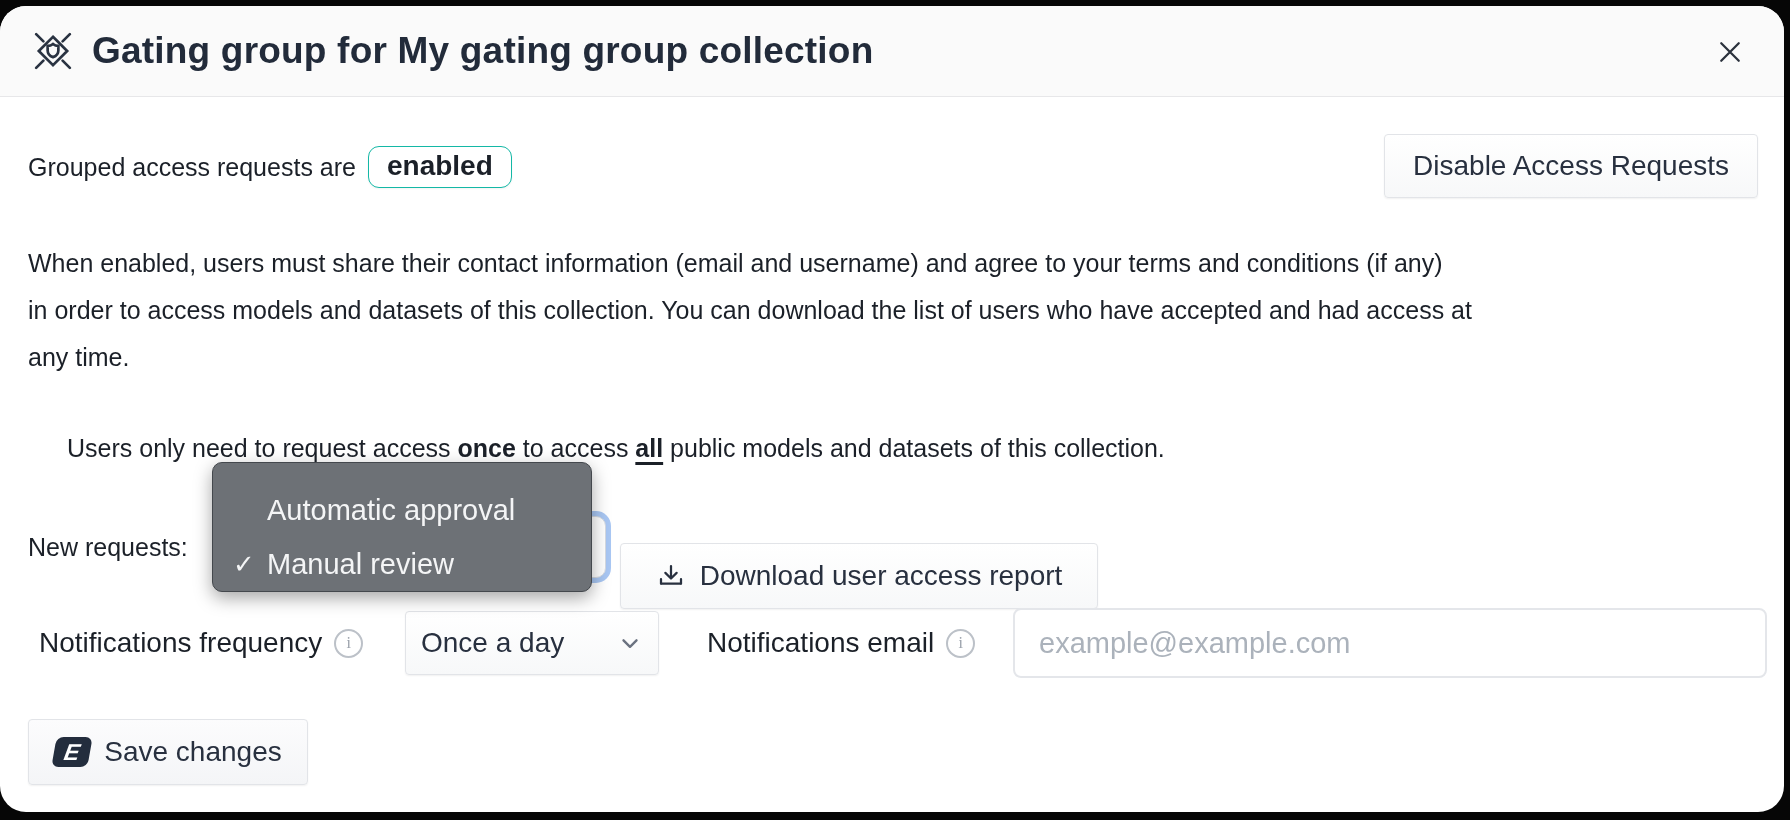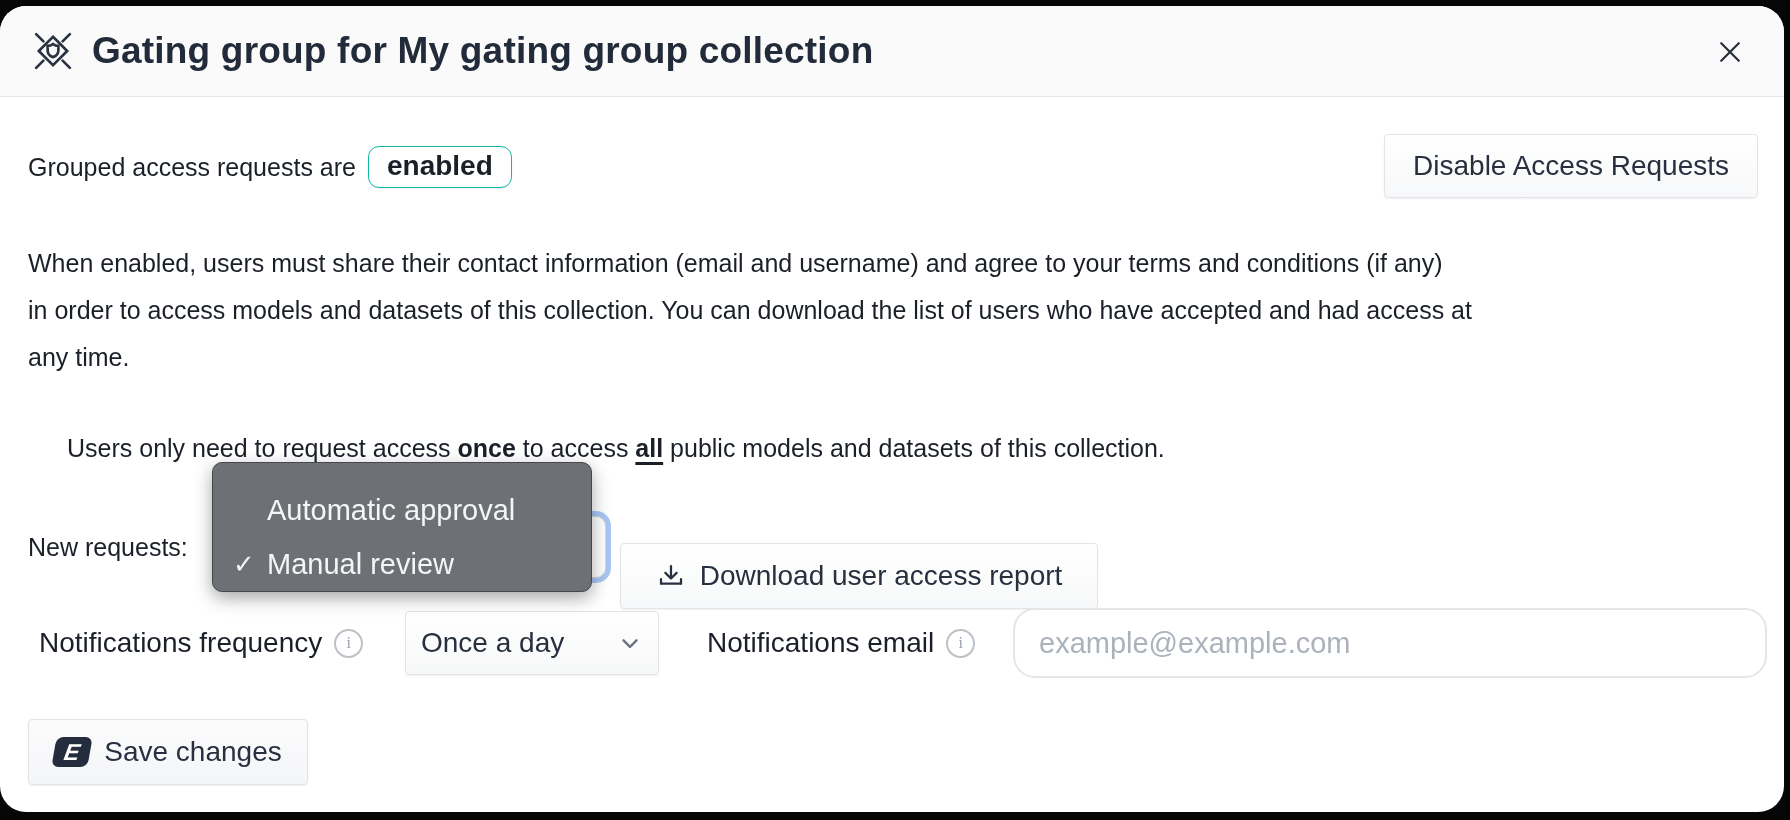--- a/index.html
+++ b/index.html
@@ -42,21 +42,21 @@
     font-size:29px;cursor:pointer;}
   .popup .opt .check{width:34px;flex:0 0 auto;font-size:26px;}
   
   .notif-row{position:absolute;left:4px;top:602px;width:100%;height:70px;margin-left:7px;}
   .notif-label{position:absolute;top:0;height:70px;display:flex;align-items:center;gap:12px;color:#1b2028;font-size:28px;}
   .info-icon{width:25px;height:25px;border:2px solid #bcc1c8;border-radius:50%;color:#9aa1ab;
     font-size:16px;display:inline-flex;align-items:center;justify-content:center;
     font-family:"Liberation Serif","DejaVu Serif",serif;flex:0 0 auto;}
   .freq-select{position:absolute;left:394px;top:3px;width:254px;height:64px;padding:0 15px;justify-content:space-between;}
   .email-input{position:absolute;left:1002px;top:0;width:754px;height:70px;box-sizing:border-box;
-    border:2px solid #e4e6ea;border-radius:22px;padding:0 24px;font-size:29px;color:#1b2028;
+    border:2px solid #e4e6ea;border-radius:8px;padding:0 24px;font-size:29px;color:#1b2028;
     font-family:"Liberation Sans","DejaVu Sans",sans-serif;outline:none;background:#fff;}
   .email-input::placeholder{color:#abb2bb;}
   
   .save-btn{position:absolute;left:28px;top:713px;width:280px;height:66px;background:linear-gradient(#fcfcfd,#f4f5f7);}
   .ent-icon{width:36px;height:30px;background:#232d3d;border-radius:7px;transform:skewX(-10deg);
     display:flex;align-items:center;justify-content:center;color:#fff;font-weight:bold;
     font-style:italic;font-size:23px;flex:0 0 auto;}
   svg{display:block;}
 </style>
 </head>

